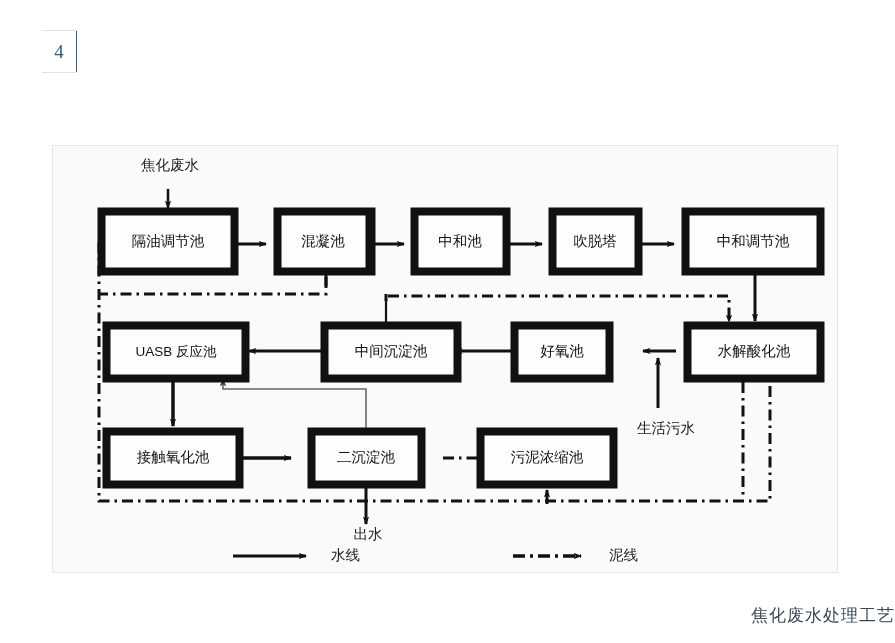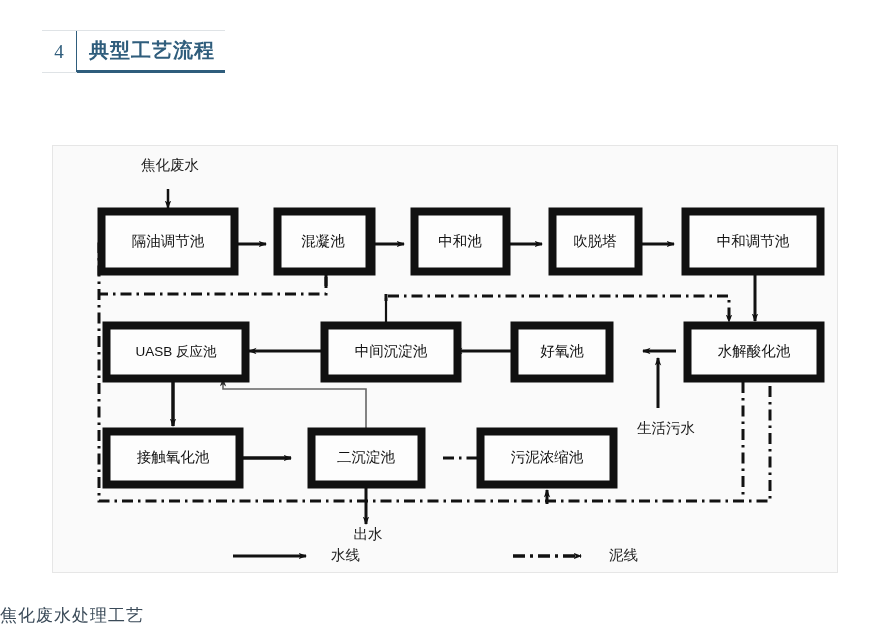--- a/index.html
+++ b/index.html
@@ -72,21 +72,21 @@
     left: 0;
     top: 0;
   }
 
   
   .figure-caption {
     position: absolute;
     left: 0;
     top: 604px;
     width: 895px;
-    text-align: left;
+    text-align: right;
     font-size: 17px;
     color: #3a4a58;
     letter-spacing: 1px;
   }
 
   
   .node-label {
     font-size: 14.5px;
     fill: #111111;
     font-family: "Liberation Sans", "DejaVu Sans", sans-serif;
@@ -110,23 +110,20 @@
     dominant-baseline: middle;
     text-anchor: start;
   }
 </style>
 </head>
 <body>
 
 <div class="section-header">
   <div class="section-number">4</div>
   <div class="section-divider"></div>
-  <div class="section-title-wrap">
-    <span class="section-title">典型工艺流程</span>
-  </div>
 </div>
 
 <div class="diagram-frame">
   <svg class="diagram-svg" width="786" height="428" viewBox="0 0 786 428">
     <defs>
       <marker id="ar" markerWidth="9" markerHeight="9" refX="7.5" refY="3.2" orient="auto" markerUnits="userSpaceOnUse">
         <path d="M0,0 L8.5,3.2 L0,6.4 L2.2,3.2 Z" fill="#111"></path>
       </marker>
       <marker id="arS" markerWidth="9" markerHeight="9" refX="7.5" refY="3.2" orient="auto" markerUnits="userSpaceOnUse">
         <path d="M0,0 L8.5,3.2 L0,6.4 L2.2,3.2 Z" fill="#111"></path>

